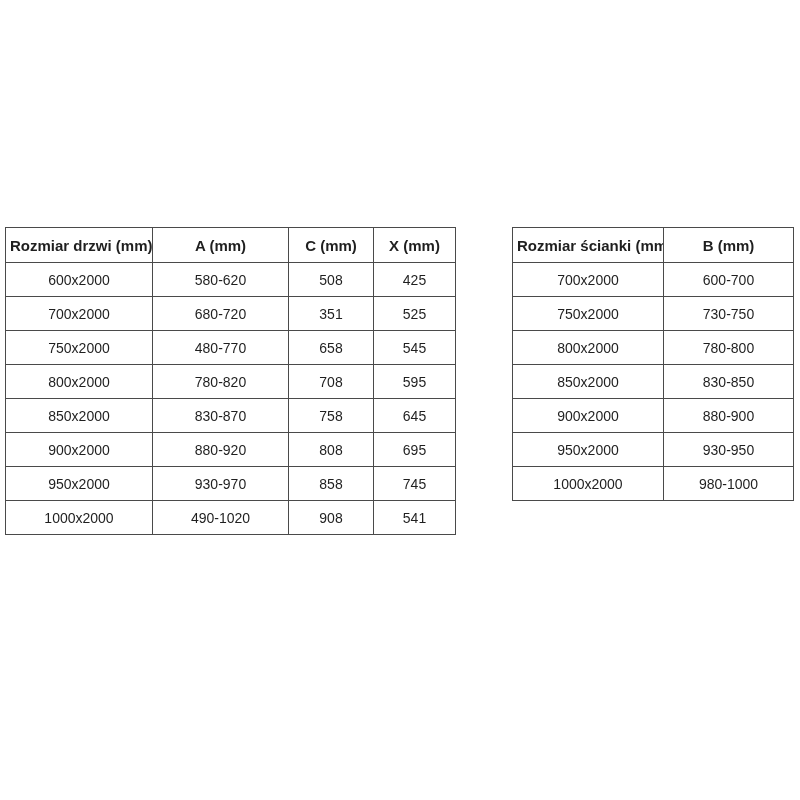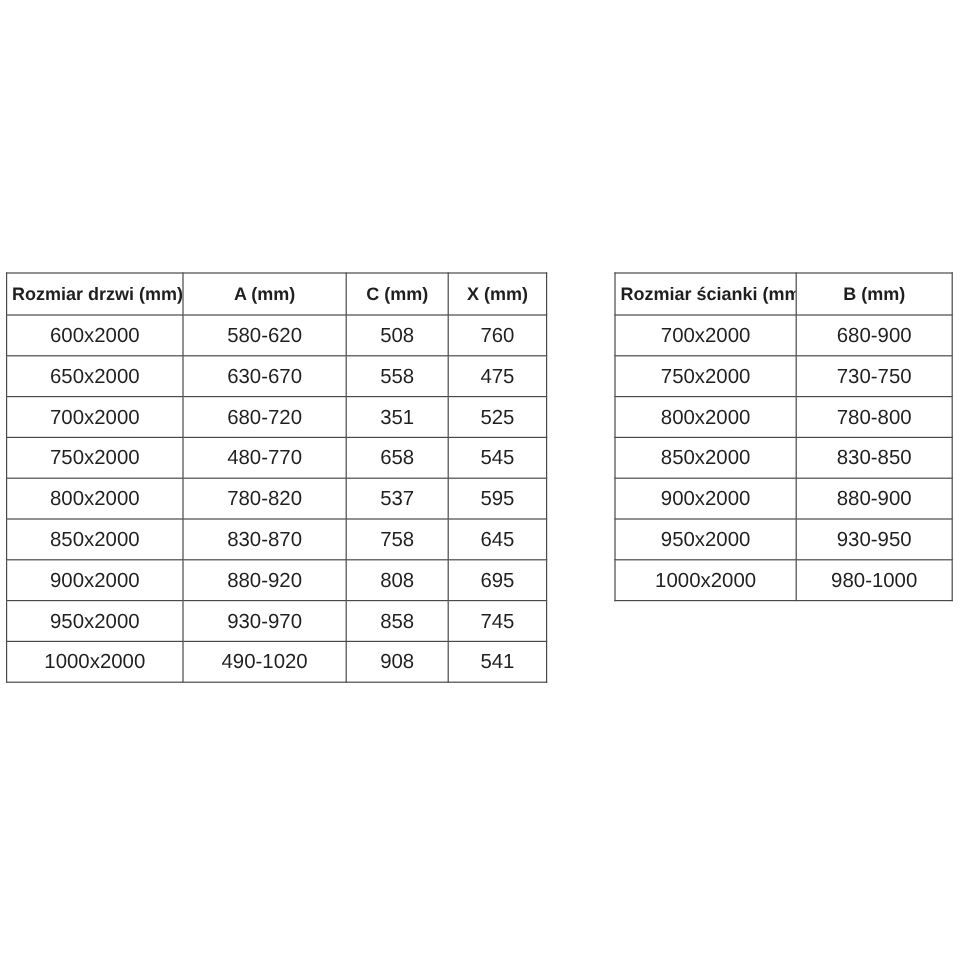--- a/index.html
+++ b/index.html
@@ -30,21 +30,21 @@
     color: #1f1f1f;
     white-space: nowrap;
     overflow: hidden;
   }
   table.spec-table th {
     font-size: 15px;
     font-weight: bold;
     height: 34px;
   }
   table.spec-table td {
-    font-size: 17px;
+    font-size: 14px;
     font-weight: normal;
     height: 33px;
   }
 </style>
 </head>
 <body>
 
 <div class="canvas">
   <table class="spec-table" id="table-0" style="left: 5px; top: 227px; width: 450px;">
       <colgroup>
@@ -59,44 +59,38 @@
           <th>A (mm)</th>
           <th>C (mm)</th>
           <th>X (mm)</th>
         </tr>
       </thead>
     <tbody>
         <tr>
           <td>600x2000</td>
           <td>580-620</td>
           <td>508</td>
-          <td>760</td>
-        </tr>
-        <tr>
-          <td>650x2000</td>
-          <td>630-670</td>
-          <td>558</td>
-          <td>475</td>
+          <td>425</td>
         </tr>
         <tr>
           <td>700x2000</td>
           <td>680-720</td>
           <td>351</td>
           <td>525</td>
         </tr>
         <tr>
           <td>750x2000</td>
           <td>480-770</td>
           <td>658</td>
           <td>545</td>
         </tr>
         <tr>
           <td>800x2000</td>
           <td>780-820</td>
-          <td>537</td>
+          <td>708</td>
           <td>595</td>
         </tr>
         <tr>
           <td>850x2000</td>
           <td>830-870</td>
           <td>758</td>
           <td>645</td>
         </tr>
         <tr>
           <td>900x2000</td>
@@ -125,21 +119,21 @@
       </colgroup>
     <thead>
         <tr>
           <th>Rozmiar ścianki (mm)</th>
           <th>B (mm)</th>
         </tr>
       </thead>
     <tbody>
         <tr>
           <td>700x2000</td>
-          <td>680-900</td>
+          <td>600-700</td>
         </tr>
         <tr>
           <td>750x2000</td>
           <td>730-750</td>
         </tr>
         <tr>
           <td>800x2000</td>
           <td>780-800</td>
         </tr>
         <tr>

